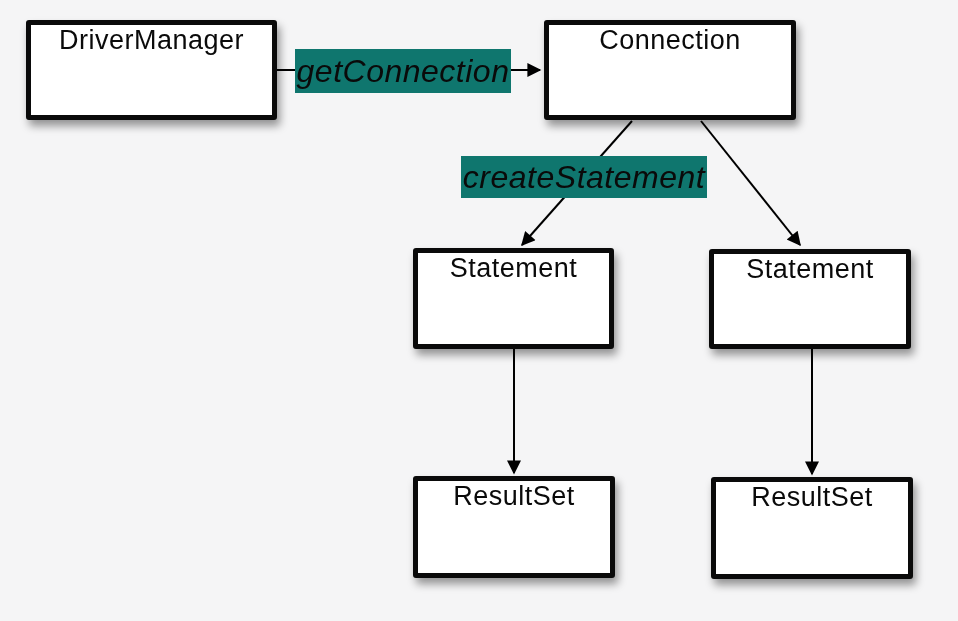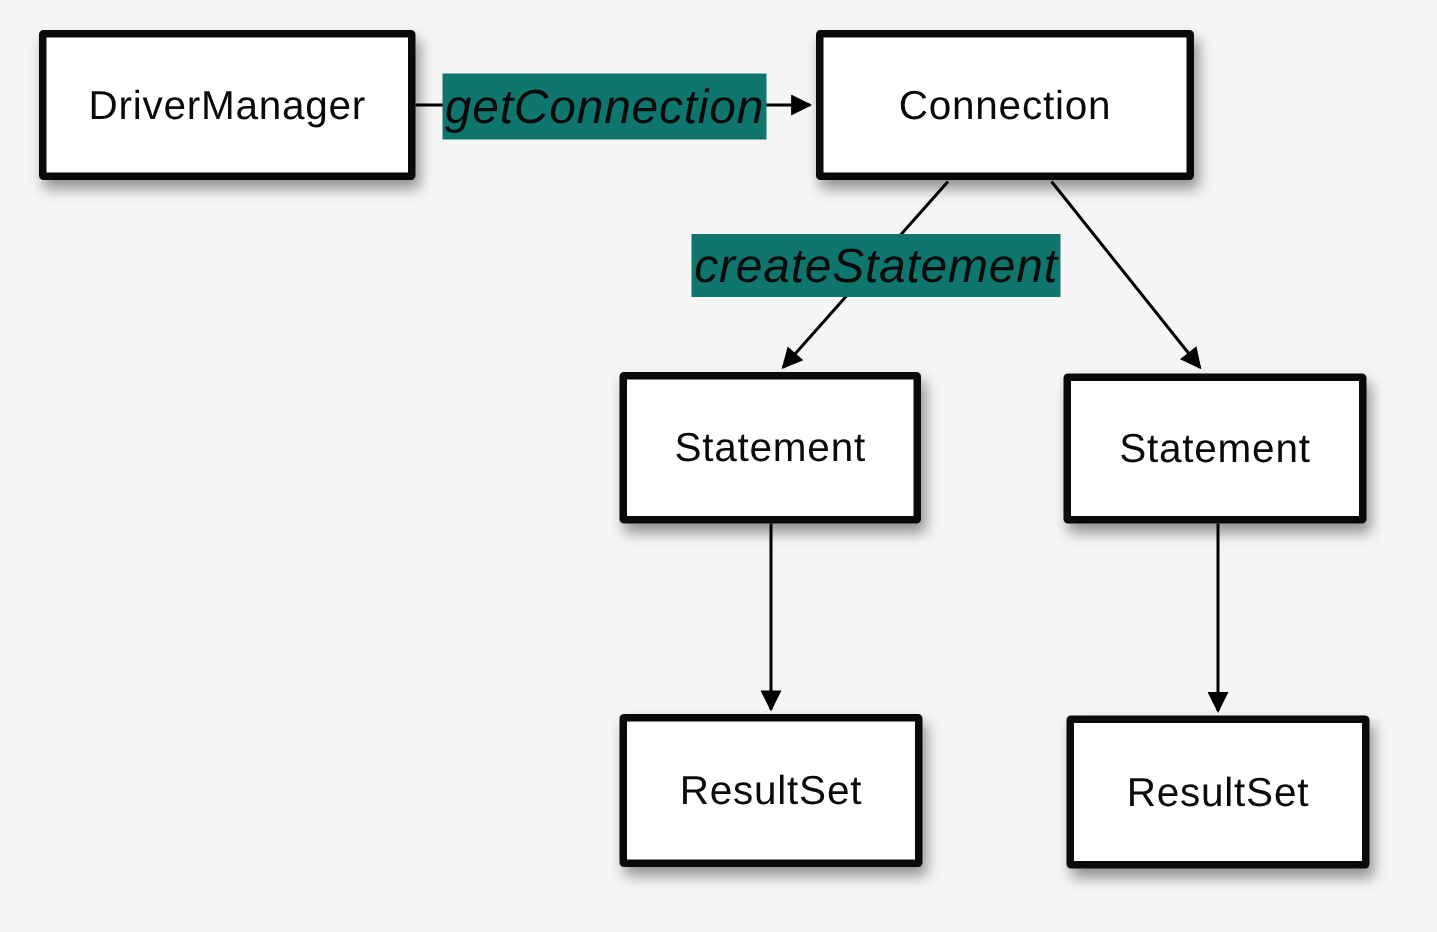--- a/index.html
+++ b/index.html
@@ -24,21 +24,20 @@
     z-index: 1;
   }
   .node {
     position: absolute;
     box-sizing: border-box;
     background: #ffffff;
     border: 5px solid #0a0a0a;
     border-radius: 3px;
     box-shadow: 3px 6px 9px rgba(0, 0, 0, 0.40);
     display: flex;
-    align-items: center;
     justify-content: center;
     z-index: 2;
     color: #0a0a0a;
     font-size: 27px;
     letter-spacing: 0.5px;
   }
   .edge-label {
     position: absolute;
     box-sizing: border-box;
     background: #0f766e;

